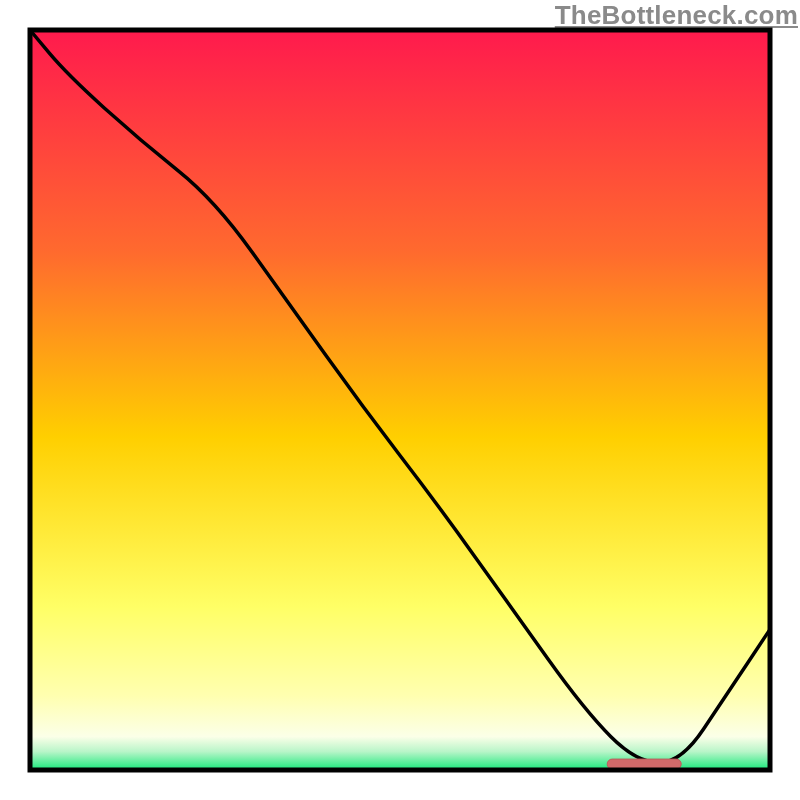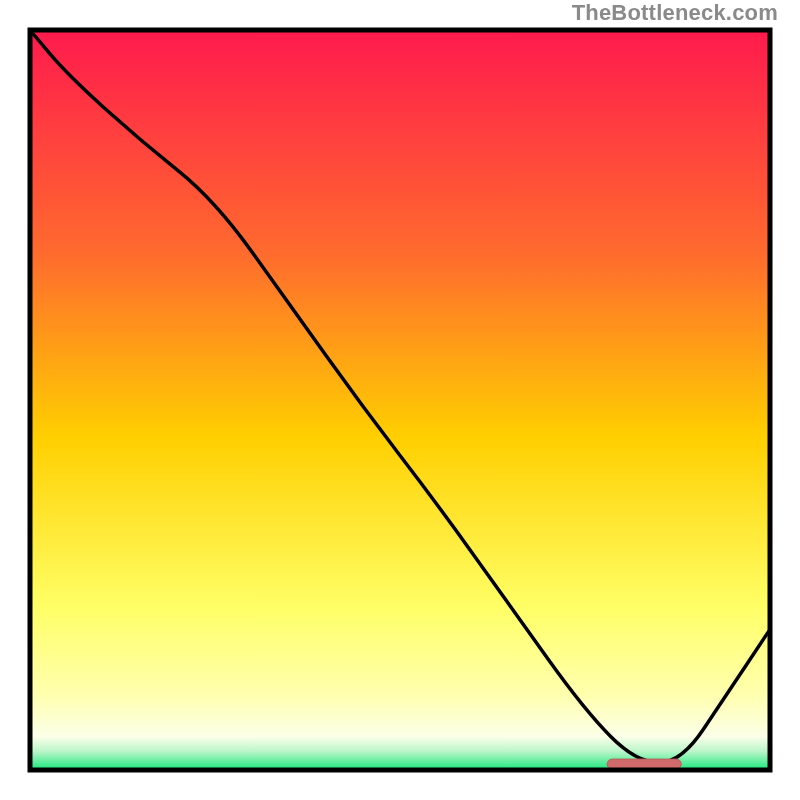--- a/index.html
+++ b/index.html
@@ -11,25 +11,26 @@
     font-family: Arial, Helvetica, sans-serif;
   }
   .stage {
     position: relative;
     width: 800px;
     height: 800px;
   }
   .watermark {
     position: absolute;
     top: 0px;
-    right: 22px;
-    font-size: 22px;
+    right: 2px;
+    font-size: 26px;
     font-weight: 600;
     color: #8a8a8a;
     letter-spacing: 0.2px;
+    text-decoration: underline;
   }
   svg.chart {
     position: absolute;
     left: 0;
     top: 0;
   }
 </style>
 </head>
 <body>
 

